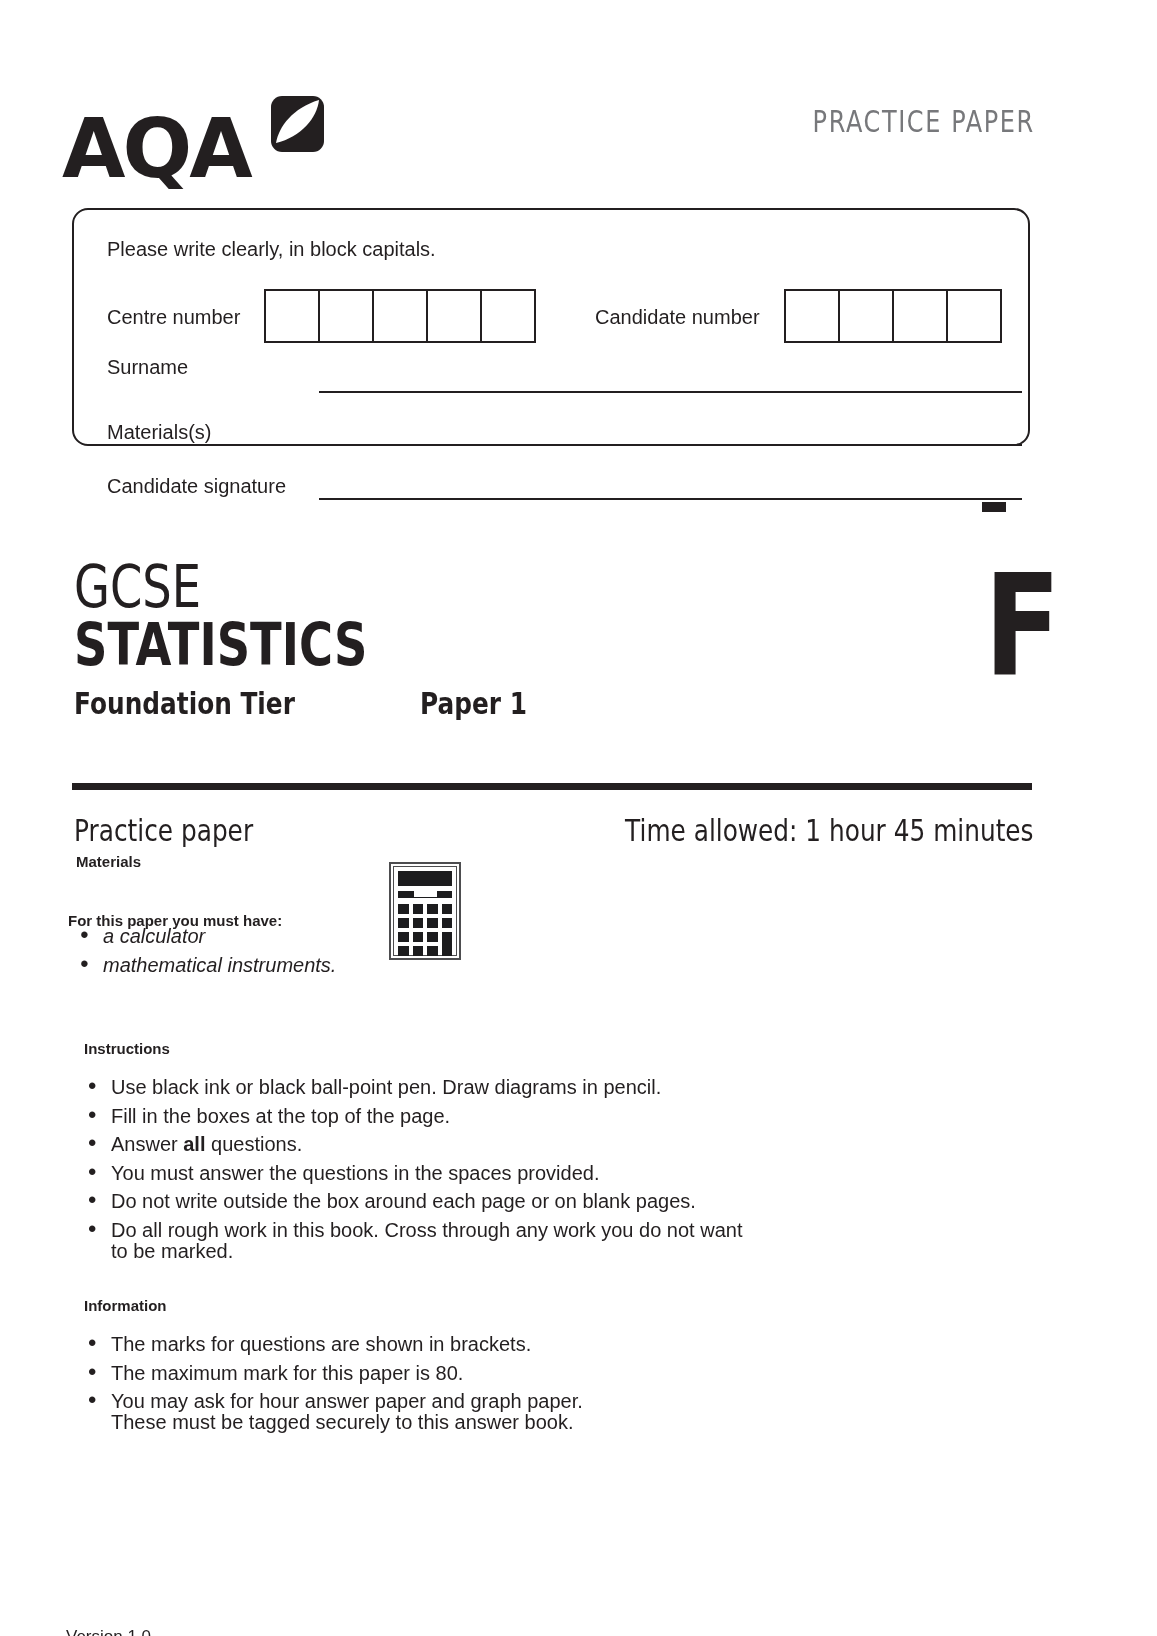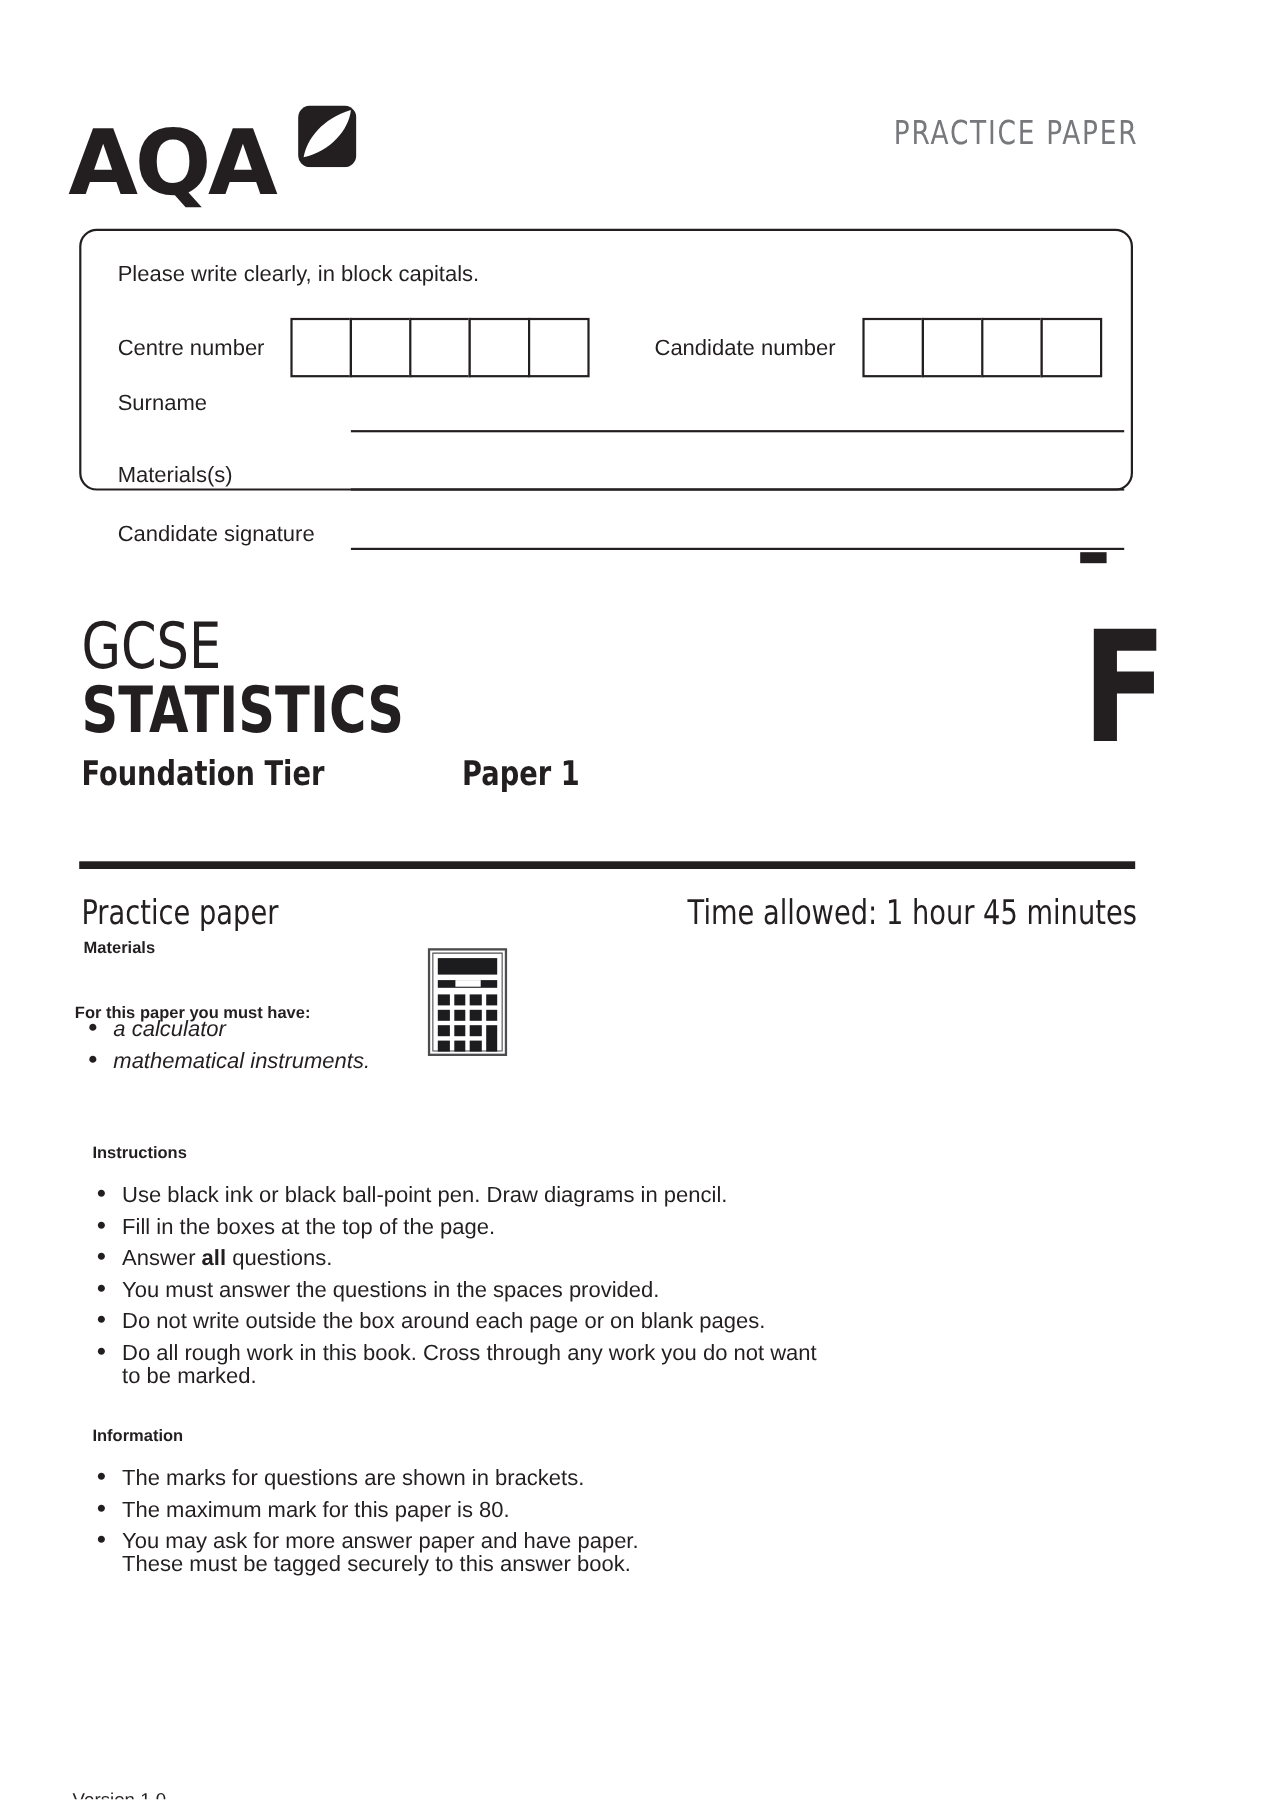--- a/index.html
+++ b/index.html
@@ -228,18 +228,18 @@
     <li><span>Answer </span><b>all</b><span> questions.</span></li>
     <li>You must answer the questions in the spaces provided.</li>
     <li>Do not write outside the box around each page or on blank pages.</li>
     <li><span>Do all rough work in this book. Cross through any work you do not want</span><br><span>to be marked.</span></li>
   </ul>
 
   <div class="abs h-bold n-head">Information</div>
   <ul class="abs blist n-list">
     <li>The marks for questions are shown in brackets.</li>
     <li>The maximum mark for this paper is 80.</li>
-    <li><span>You may ask for more answer paper and have paper.</span><br><span>These must be tagged securely to this answer book.</span></li>
+    <li><span>You may ask for hour answer paper and graph paper.</span><br><span>These must be tagged securely to this answer book.</span></li>
   </ul>
 
   <div class="abs version">Version 1.0</div>
 
 </div>
 
 </body></html>

